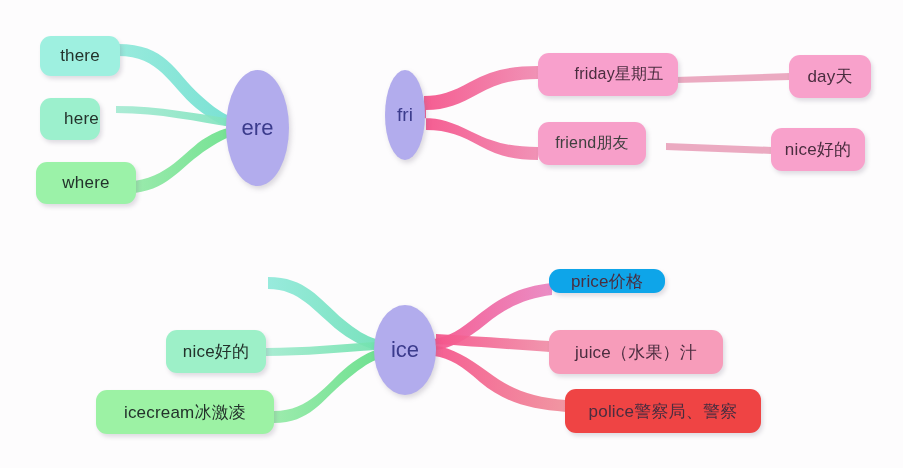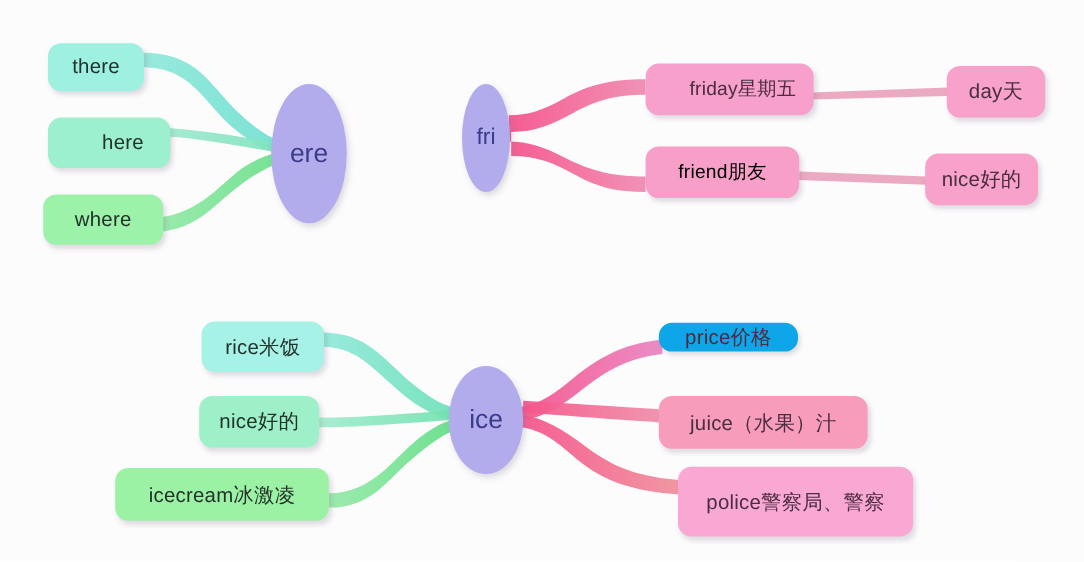--- a/index.html
+++ b/index.html
@@ -187,55 +187,52 @@
                L 566 400
                C 532 397, 512 390, 488 372
                C 468 357, 452 348, 436 346 Z" fill="url(#gIceR3)" opacity="0.94"></path>
     </g>
   </svg>
 
   <div class="node" style="left:40px; top:36px; width:80px; height:40px; background:#9ef0e0; color:#23322b; font-size:17px;">
     <span>there</span>
   </div>
 
-  <div class="node" style="left:40px; top:98px; width:102px; height:42px; background:#9cf0cd; color:#23322b; font-size:17px;padding-left:23px;">
+  <div class="node" style="left:40px; top:98px; width:60px; height:42px; background:#9cf0cd; color:#23322b; font-size:17px;padding-left:23px;">
     <span>here</span>
   </div>
 
   <div class="node" style="left:36px; top:162px; width:100px; height:42px; background:#9bf2a8; color:#23322b; font-size:17px;">
     <span>where</span>
   </div>
 
   <div class="hub" style="left:226px; top:70px; width:63px; height:116px; background:#b2aced; color:#3b3b8c; font-size:22px;">
     <span>ere</span>
   </div>
 
   <div class="hub" style="left:385px; top:70px; width:40px; height:90px; background:#b2aced; color:#3b3b8c; font-size:19px;">
     <span>fri</span>
   </div>
 
   <div class="node" style="left:538px; top:53px; width:140px; height:43px; background:#f8a0cc; color:#4a2d3f; font-size:16px;padding-left:22px;">
     <span>friday星期五</span>
   </div>
 
-  <div class="node" style="left:538px; top:122px; width:128px; height:43px; background:#f79fc9; color:#000000; font-size:16px;">
+  <div class="node" style="left:538px; top:122px; width:108px; height:43px; background:#f79fc9; color:#404040; font-size:16px;">
     <span>friend朋友</span>
   </div>
 
   <div class="node" style="left:789px; top:55px; width:82px; height:43px; background:#f8a1cb; color:#4a2d3f; font-size:17px;">
     <span>day天</span>
   </div>
 
   <div class="node" style="left:771px; top:128px; width:94px; height:43px; background:#f8a1cb; color:#4a2d3f; font-size:17px;">
     <span>nice好的</span>
   </div>
 
-  <div class="node" style="left:168px; top:268px; width:102px; height:42px; background:#a6f2e6; color:#23322b; font-size:17px;">
-    <span>rice米饭</span>
-  </div>
 
   <div class="node" style="left:166px; top:330px; width:100px; height:43px; background:#9df0c8; color:#23322b; font-size:17px;">
     <span>nice好的</span>
   </div>
 
   <div class="node" style="left:96px; top:390px; width:178px; height:44px; background:#9cf2a4; color:#23322b; font-size:17px;">
     <span>icecream冰激凌</span>
   </div>
 
   <div class="hub" style="left:374px; top:305px; width:62px; height:90px; background:#b2aced; color:#3b3b8c; font-size:22px;">
@@ -243,17 +240,17 @@
   </div>
 
   <div class="node" style="left:549px; top:269px; width:116px; height:24px; background:#0ea5e9; color:#4a2d3f; font-size:17px;">
     <span>price价格</span>
   </div>
 
   <div class="node" style="left:549px; top:330px; width:174px; height:44px; background:#f79cba; color:#4a2d3f; font-size:17px;">
     <span>juice（水果）汁</span>
   </div>
 
-  <div class="node" style="left:565px; top:389px; width:196px; height:58px; background:#f9a8d4; color:#4a2d3f; font-size:17px;">
+  <div class="node" style="left:565px; top:389px; width:196px; height:44px; background:#ef4444; color:#4a2d3f; font-size:17px;">
     <span>police警察局、警察</span>
   </div>
 
 </div>
 
 </body></html>

